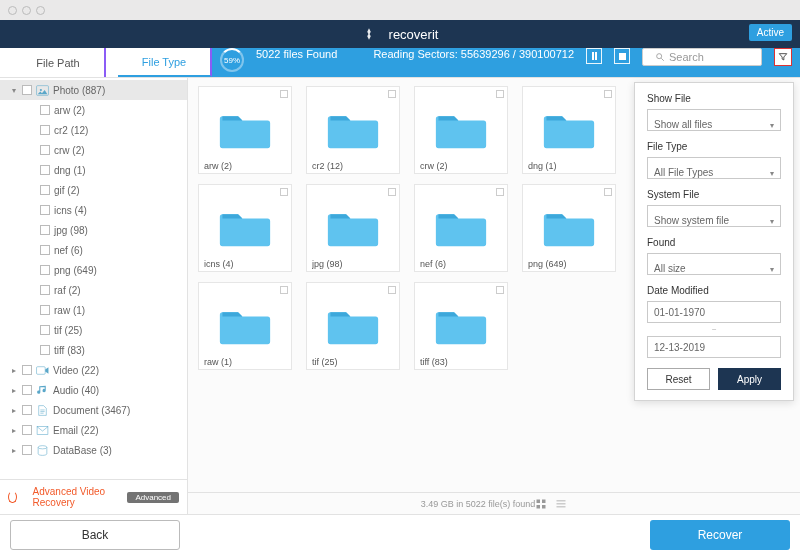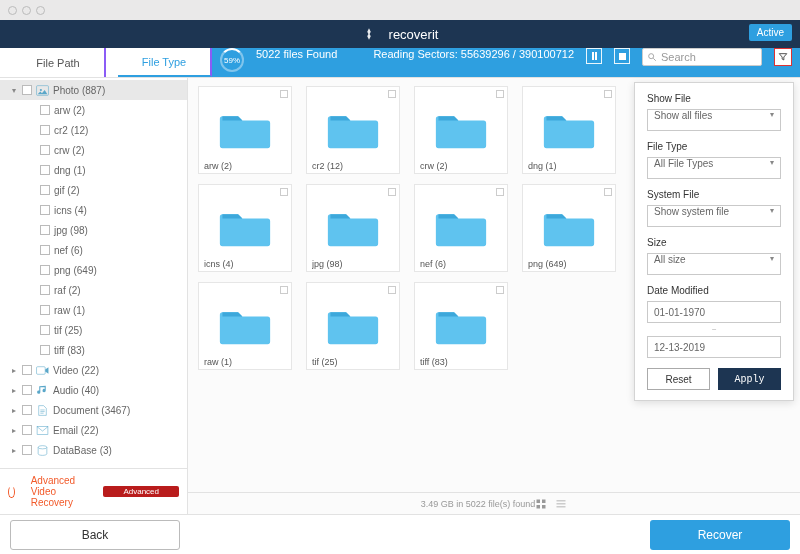--- a/index.html
+++ b/index.html
@@ -15,58 +15,58 @@
 
 .tabs-row { height: 30px; display: flex; align-items: stretch; border-bottom: 1px solid #e2e2e2; }
 .tab { width: 94px; display: flex; align-items: center; justify-content: center; font-size: 11px; color: #555; border-right: 2px solid #8b5cf6; margin-left: 12px; }
 .tab.active { color: #2e9fe0; border-bottom: 2px solid #2e9fe0; }
 .status-bar { flex: 1; background: #2e9fe0; display: flex; align-items: flex-start; color: #fff; padding: 0 8px; gap: 12px; position: relative; }
 .ring { width: 24px; height: 24px; border-radius: 50%; border: 2px solid rgba(255,255,255,0.4); border-top-color: #fff; display: flex; align-items: center; justify-content: center; font-size: 8px; }
 .ctrl-btn { width: 16px; height: 16px; border: 1px solid rgba(255,255,255,0.9); display: flex; align-items: center; justify-content: center; background: transparent; }
 .ctrl-icon { width: 7px; height: 7px; }
 .pause-icon { display:flex; gap:1px; } .pause-icon span { width:2px; height:8px; background:#fff; }
 .stop-icon { background:#fff; }
-.search-box { width: 120px; background: #fff; border: 1px solid #ccc; border-radius: 2px; display: flex; align-items: center; padding: 2px 4px; gap: 4px; color: #999; }
+.search-box { width: 120px; background: #fff; border: 1px solid #ccc; border-radius: 2px; display: flex; align-items: center; padding: 2px 12px; gap: 4px; color: #999; }
 .filter-btn { width: 18px; height: 18px; background: #fff; border: 1px solid #d33; display: flex; align-items: center; justify-content: center; }
 
 .main { display: flex; height: 436px; }
 .sidebar { width: 188px; border-right: 1px solid #e2e2e2; display: flex; flex-direction: column; overflow: hidden; }
 .tree { flex: 1; overflow-y: auto; padding: 2px 0; }
 .tree-item { display: flex; align-items: center; height: 20px; padding-left: 10px; gap: 4px; font-size: 10px; color: #666; }
 .tree-item.selected { background: #e8e8e8; }
 .caret { width: 8px; font-size: 8px; color: #888; text-align: center; }
 .cb { width: 10px; height: 10px; border: 1px solid #bbb; background: #fff; flex-shrink: 0; }
 .cat-icon { width: 13px; height: 11px; flex-shrink: 0; }
 .sub { padding-left: 40px; }
 .avr-row { border-top: 1px solid #e2e2e2; padding: 6px 8px; display: flex; align-items: center; gap: 16px; font-size: 10px; color: #f25a2a; }
-.avr-badge { background: #b91c1c; color: #fff; font-size: 8px; padding: 1px 20px; border-radius: 2px; margin-left: 2px; }
+.avr-badge { background: #737373; color: #fff; font-size: 8px; padding: 1px 8px; border-radius: 2px; margin-left: 2px; }
 .avr-spinner { width:12px; height:12px; border:1.5px solid #f25a2a; border-top-color: transparent; border-radius:50%; }
 
 .content { flex: 1; position: relative; display: flex; flex-direction: column; background: #fbfbfb; }
 .grid-scroll { flex: 1; padding: 8px 6px 8px 10px; overflow: hidden; }
 .grid { display: grid; grid-template-columns: repeat(4, 94px); gap: 10px 14px; }
 .folder-cell { width: 94px; height: 88px; background: #fff; border: 1px solid #e6e6e6; position: relative; display: flex; flex-direction: column; align-items: center; justify-content: center; gap: 2px; }
 .folder-cb { position: absolute; top: 3px; right: 3px; width: 8px; height: 8px; border: 1px solid #ccc; }
 .folder-icon { width: 52px; height: 42px; }
 .folder-label { position: absolute; bottom: 2px; left: 5px; right: 5px; font-size: 9px; color: #555; white-space: nowrap; overflow: hidden; }
 
 .statusfoot { height: 22px; border-top: 1px solid #e2e2e2; display: flex; align-items: center; padding: 0 10px; font-size: 9px; color: #999; justify-content: center; }
 .view-toggle { display: flex; gap: 8px; align-items: center; }
 .vt { width: 12px; height: 12px; }
 
 .filter-panel { position: absolute; right: 6px; top: 4px; width: 160px; background: #fff; border: 1px solid #d4d4d4; box-shadow: 0 2px 8px rgba(0,0,0,0.12); padding: 10px 12px; z-index: 10; }
 .fp-group { margin-bottom: 10px; }
 .fp-label { font-size: 10px; color: #333; margin-bottom: 5px; }
-.fp-select { width: 100%; height: 22px; border: 1px solid #c9c9c9; display: flex; align-items: flex-start; justify-content: space-between; padding: 0 6px; font-size: 10px; color: #666; background: #fff; }
+.fp-select { width: 100%; height: 22px; border: 1px solid #c9c9c9; display: flex; align-items: flex-end; justify-content: space-between; padding: 0 6px; font-size: 10px; color: #666; background: #fff; }
 .fp-select .chev { font-size: 8px; color: #888; }
 .fp-input { width: 100%; height: 22px; border: 1px solid #c9c9c9; padding: 0 6px; font-size: 10px; color: #666; background: #fff; display:flex; align-items:center; }
 .fp-split { text-align: center; font-size: 8px; color: #aaa; margin: 2px 0; }
 .fp-buttons { display: flex; gap: 8px; margin-top: 4px; }
 .fp-btn { flex: 1; height: 22px; font-size: 10px; border: 1px solid #aaa; display: flex; align-items: center; justify-content: center; cursor: pointer; }
-.fp-btn.apply { background: #1d3552; color: #fff; border-color: #1d3552; font-family: Liberation Mono, monospace; }
+.fp-btn.apply { background: #1d3552; color: #fff; border-color: #1d3552; }
 
 .footer { height: 40px; border-top: 1px solid #e2e2e2; display: flex; align-items: center; padding: 0 10px; }
 .foot-btn { height: 30px; display: flex; align-items: center; justify-content: center; font-size: 12px; border-radius: 3px; }
 .back-btn { width: 170px; background: #fff; border: 1px solid #bbb; color: #333; }
 .recover-btn { width: 140px; background: #2e9fe0; color: #fff; border: none; margin-left: auto; }
 </style>
 </head>
 <body>
 
 <div class="titlebar">
@@ -362,21 +362,21 @@
           </div>
       </div>
       <div class="fp-group">
         <div class="fp-label">System File</div>
         <div class="fp-select">
             <span>Show system file</span>
             <span class="chev">▾</span>
           </div>
       </div>
       <div class="fp-group">
-        <div class="fp-label">Size</div>
+        <div class="fp-label">Found</div>
         <div class="fp-select">
             <span>All size</span>
             <span class="chev">▾</span>
           </div>
       </div>
       <div class="fp-group">
         <div class="fp-label">Date Modified</div>
         <div class="fp-input">
             <span>01-01-1970</span>
           </div>

